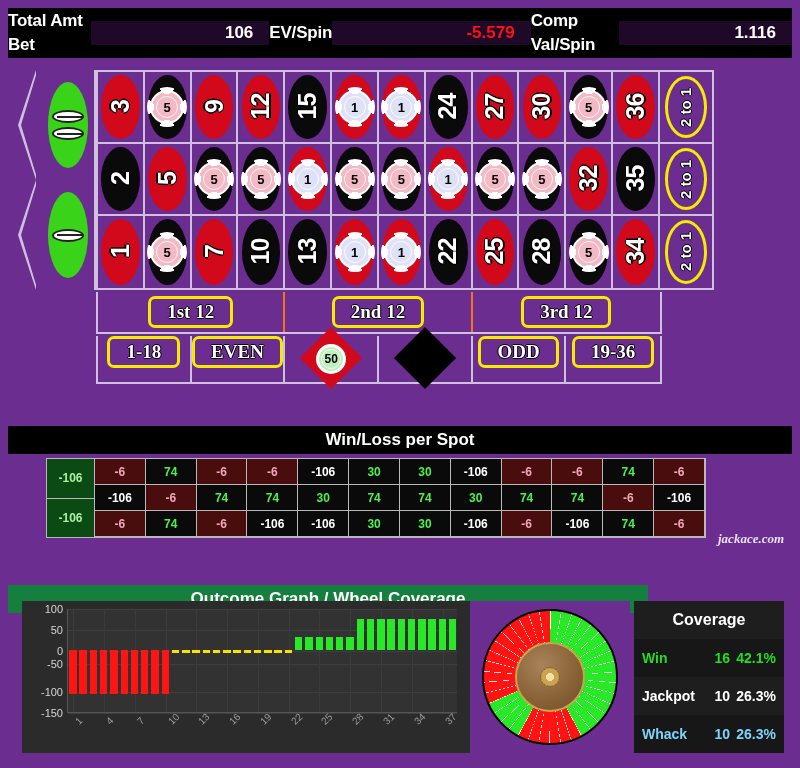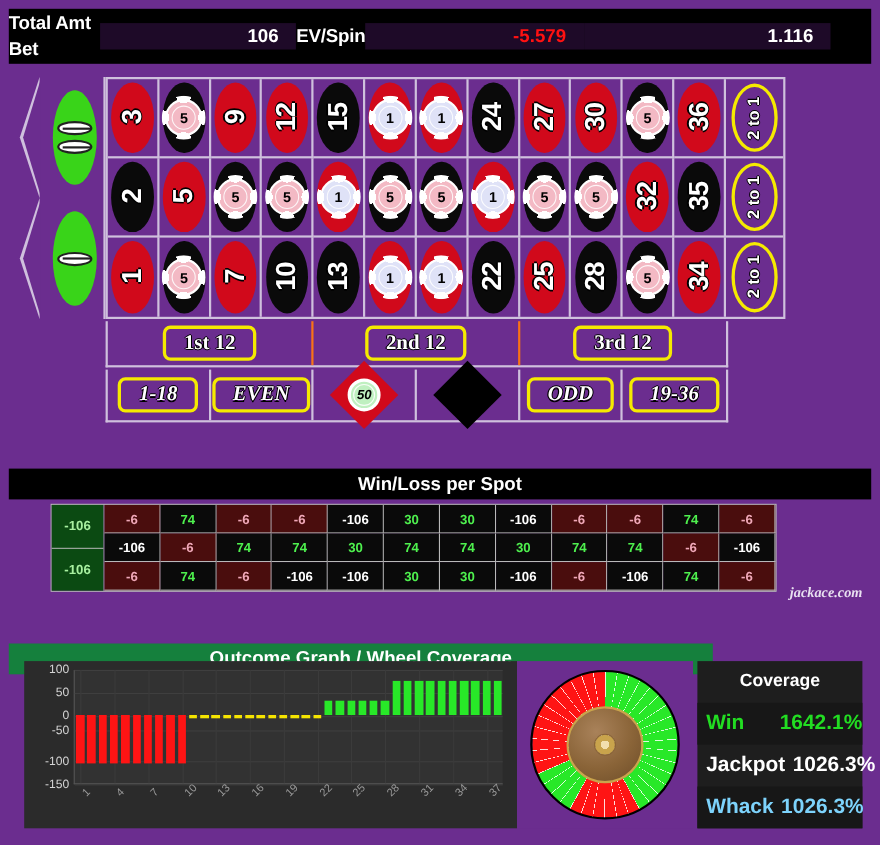--- a/index.html
+++ b/index.html
@@ -181,23 +181,22 @@
   }
 
   .outside-row {
     position: absolute; left: 96px; top: 274px;
     width: 566px; height: 48px;
     border: 2px solid #cfc0dd; border-top: none;
     display: grid; grid-template-columns: repeat(6, 1fr);
   }
   .out-cell {
     border-right: 2px solid #cfc0dd;
-    display: flex; align-items: center; justify-content: center;
+    display: flex; align-items: flex-start; justify-content: center;
     position: relative;
-    font-style: italic;
   }
   .out-cell:last-child { border-right: none; }
   .diamond {
     width: 44px; height: 44px; transform: rotate(45deg);
     position: relative;
   }
   .diamond.red { background: #d1091b; }
   .diamond.black { background: #000; }
 
   
@@ -325,21 +324,21 @@
     position: absolute; left: 634px; top: 601px;
     width: 150px; height: 152px;
     background: #1e1e1e;
   }
   .cov-title {
     height: 38px; display: flex; align-items: center; justify-content: center;
     color: #fff; font-size: 16px; font-weight: bold;
   }
   .cov-row {
     height: 38px; display: flex; align-items: center;
-    font-size: 19px; font-weight: bold;
+    font-size: 14px; font-weight: bold;
   }
   .cov-row.alt { background: #171717; }
   .cov-name { flex: 0 0 68px; padding-left: 8px; }
   .cov-count { flex: 0 0 28px; text-align: right; }
   .cov-pct { flex: 1; text-align: right; padding-right: 8px; }
   .c-win { color: #22dd22; }
   .c-jack { color: #ffffff; }
   .c-whack { color: #7dd3fc; }
 </style>
 </head>
@@ -352,20 +351,21 @@
         <span class="stat-value">106</span>
       </div>
     </div>
     <div class="stat-col">
       <div class="stat-label">EV/Spin</div>
       <div class="stat-valbox">
         <span class="stat-value neg">-5.579</span>
       </div>
     </div>
     <div class="stat-col">
+      <div class="stat-label">Comp Val/Spin</div>
       <div class="stat-valbox">
         <span class="stat-value">1.116</span>
       </div>
     </div>
   </div>
 
 <div class="felt">
 
   <div class="zero-col" id="zero-col">
       <div class="zero-cell top">

